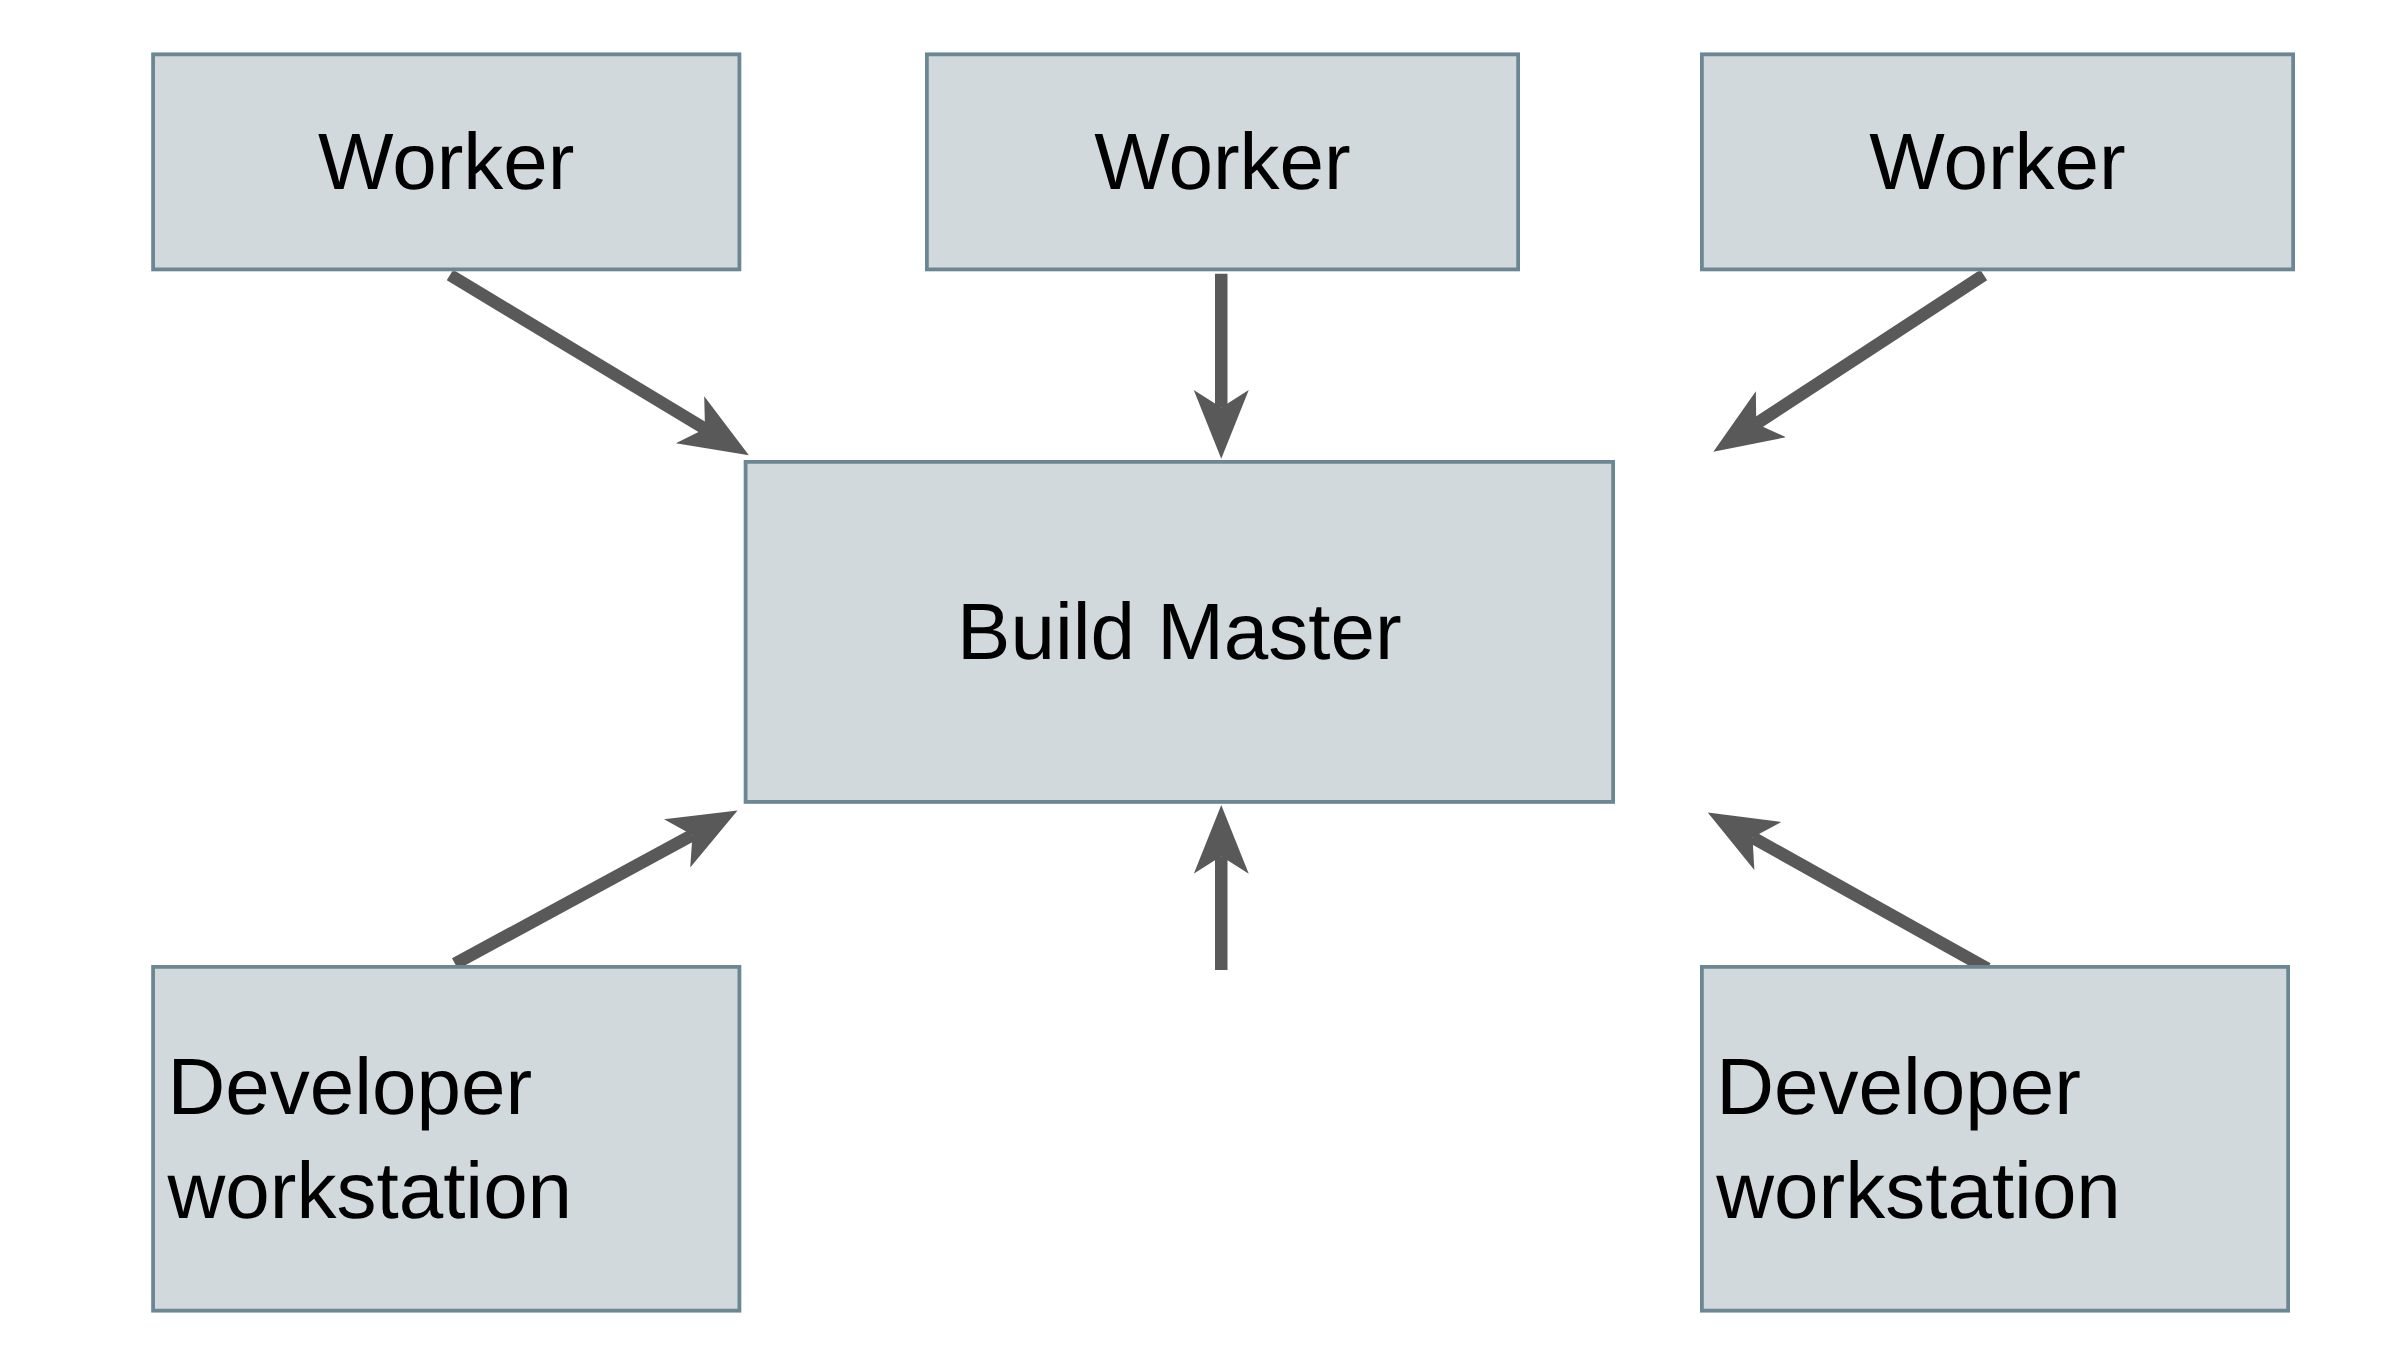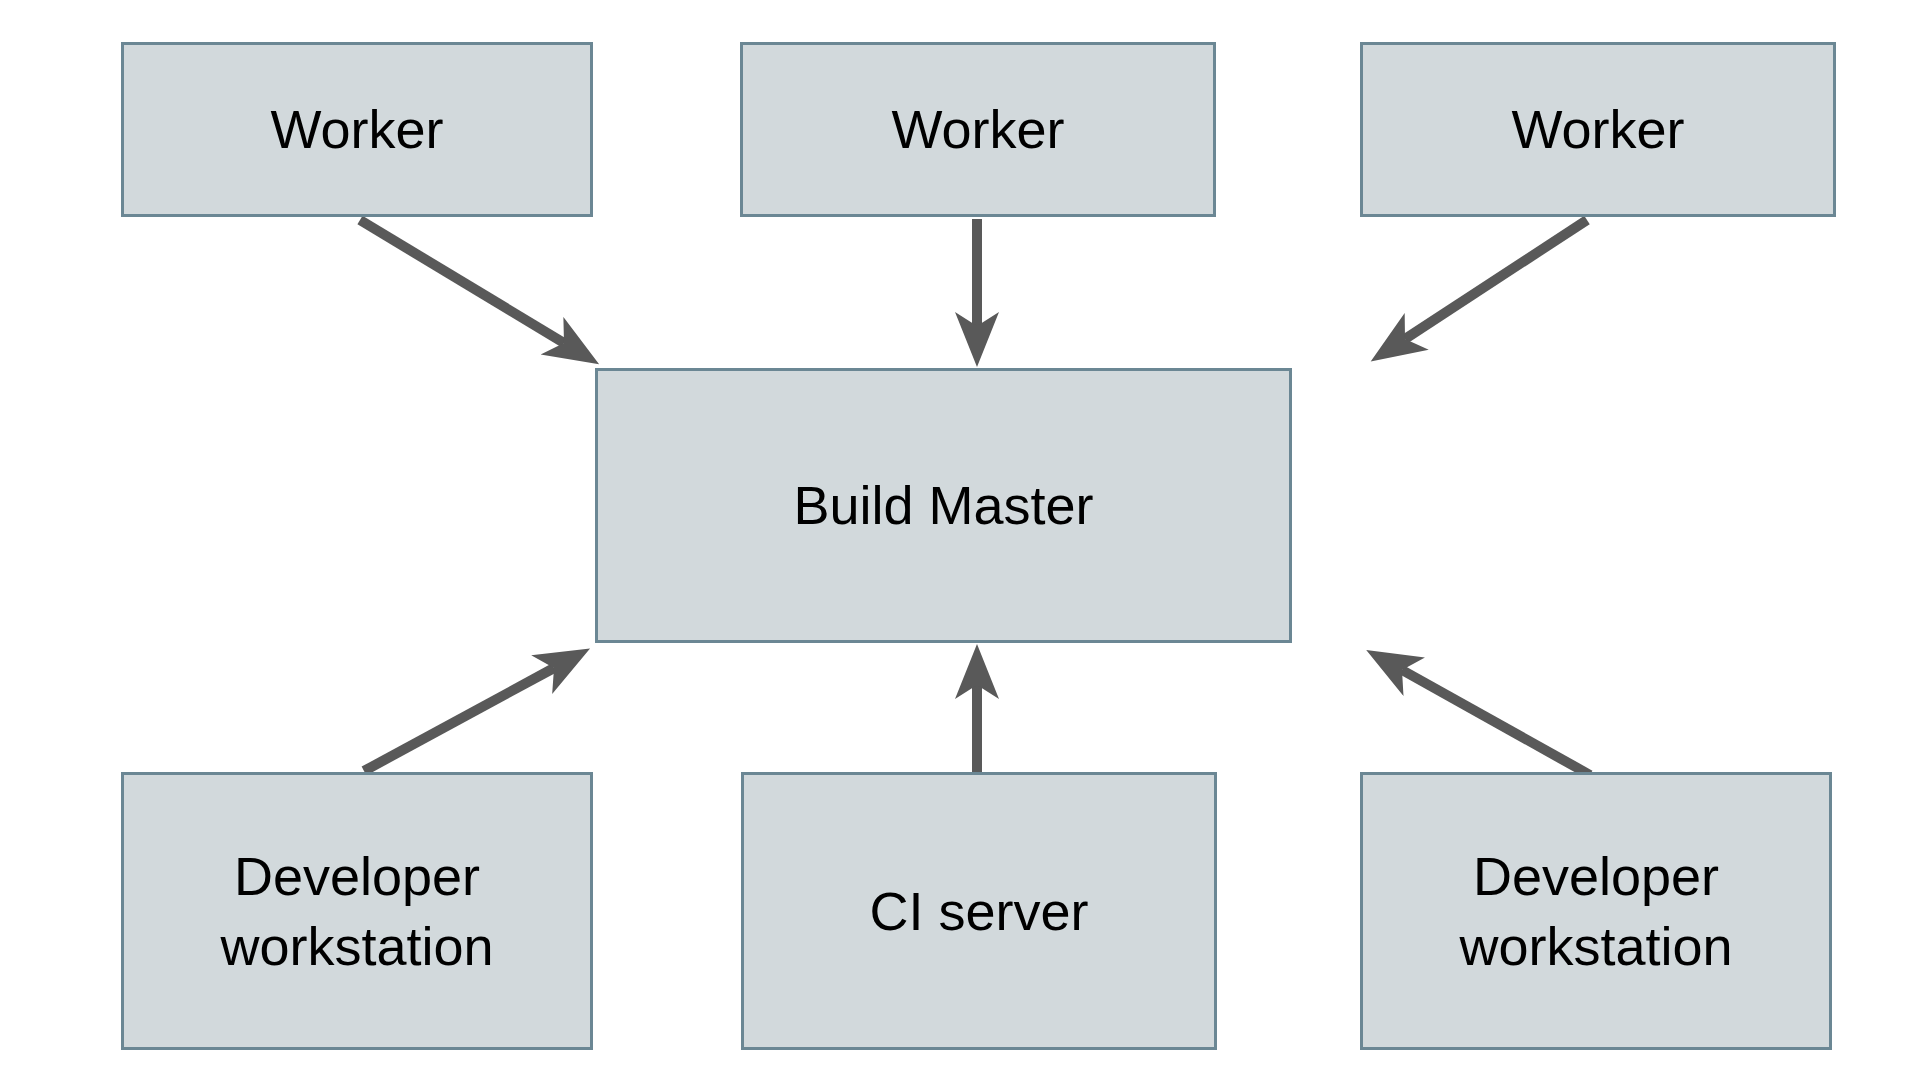--- a/index.html
+++ b/index.html
@@ -22,23 +22,22 @@
     position: absolute;
     box-sizing: border-box;
     background: var(--node-fill, #d2d9dc);
     border: 3px solid var(--node-border, #6b8794);
     display: flex;
     align-items: center;
     justify-content: center;
   }
   .node-label {
     color: var(--text, #000000);
-    font-size: 54px;
+    font-size: 64px;
     line-height: 1.3;
-    text-align: center;
     white-space: normal;
     padding: 0 10px;
   }
   #worker-top-left    { left: 121px;  top: 42px;  width: 472px; height: 175px; }
   #worker-top-center  { left: 740px;  top: 42px;  width: 476px; height: 175px; }
   #worker-top-right   { left: 1360px; top: 42px;  width: 476px; height: 175px; }
   #build-master       { left: 595px;  top: 368px; width: 697px; height: 275px; }
   #developer-workstation-left  { left: 121px;  top: 772px; width: 472px; height: 278px; }
   #ci-server                   { left: 741px;  top: 772px; width: 476px; height: 278px; }
   #developer-workstation-right { left: 1360px; top: 772px; width: 472px; height: 278px; }
@@ -94,21 +93,18 @@
   </div>
 
   <div class="node" id="build-master">
     <span class="node-label">Build Master</span>
   </div>
 
   <div class="node" id="developer-workstation-left">
     <span class="node-label">Developer workstation</span>
   </div>
 
-  <div class="node" id="ci-server">
-    <span class="node-label">CI server</span>
-  </div>
 
   <div class="node" id="developer-workstation-right">
     <span class="node-label">Developer workstation</span>
   </div>
 
 </div>
 
 </body></html>

